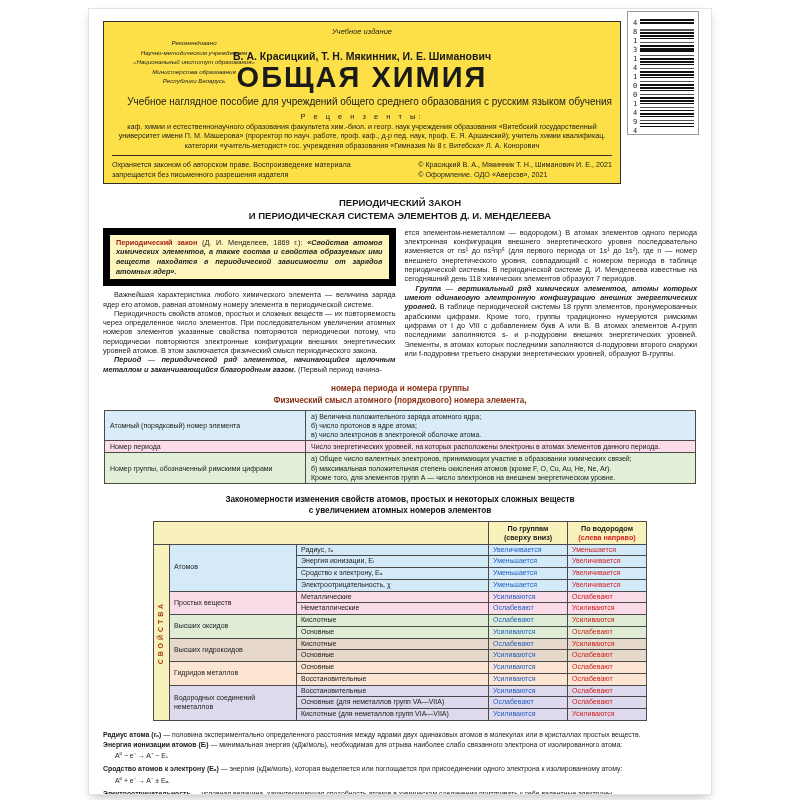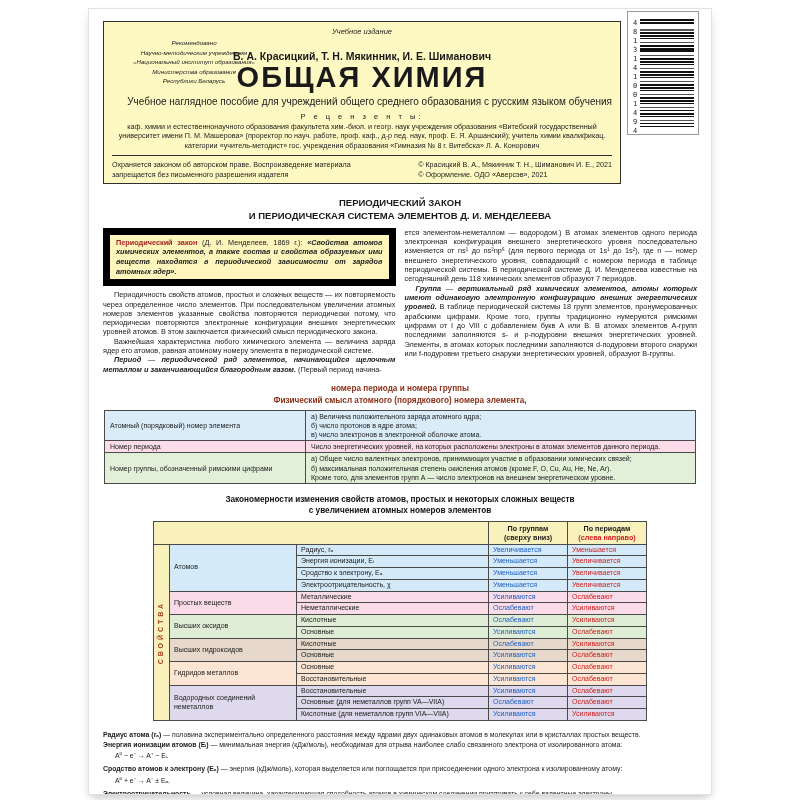--- a/index.html
+++ b/index.html
@@ -1,21 +1,21 @@
 <!DOCTYPE html>
 <html><head>
 <meta charset="utf-8">
 <style>
   html,body{margin:0;padding:0;background:#ffffff;width:800px;height:800px;overflow:hidden;
     font-family:"Liberation Sans", sans-serif;color:#1a1a1a;}
   .page{position:absolute;left:88px;top:8px;width:624px;height:787px;background:#fff;
     border:1px solid #e2e2e2;box-shadow:0 5px 10px -3px rgba(0,0,0,.25);overflow:hidden;box-sizing:border-box;}
   
   .title-row{display:flex;align-items:flex-start;padding:2px 12px 0 14px;gap:6px;}
-  .title-block{flex:1;margin-top:10px;border:1px solid #2f2f2f;background:#fef9c3;position:relative;
+  .title-block{flex:1;margin-top:10px;border:1px solid #2f2f2f;background:#fde047;position:relative;
     padding:5px 8px 4px;box-sizing:border-box;}
   .recommend{position:absolute;left:4px;top:16px;width:172px;text-align:center;font-size:6.2px;
     font-style:italic;line-height:1.55;color:#222;}
   .edition{text-align:center;font-style:italic;font-size:7.5px;}
   .authors{text-align:center;font-weight:bold;font-size:10.5px;margin-top:14px;}
   .main-title{text-align:center;font-weight:bold;font-size:29px;letter-spacing:2px;line-height:1.02;margin-top:1px;}
   .subtitle{text-align:right;font-size:10px;margin-top:3px;}
   .rev-label{text-align:center;font-weight:normal;font-size:7.5px;letter-spacing:3px;margin-top:5px;}
   .rev-text{text-align:center;font-size:7.2px;line-height:1.32;margin-top:1px;}
   .title-bottom{display:flex;justify-content:space-between;border-top:1px solid #2f2f2f;margin-top:5px;
@@ -114,22 +114,22 @@
   <div class="section-heading">
     <div>ПЕРИОДИЧЕСКИЙ ЗАКОН</div>
     <div>И ПЕРИОДИЧЕСКАЯ СИСТЕМА ЭЛЕМЕНТОВ Д. И. МЕНДЕЛЕЕВА</div>
   </div>
 
   <div class="columns">
     <div class="col">
       <div class="law-box">
         <span class="law-lead">Периодический закон</span><span> (Д. И. Менделеев, 1869 г.): </span><span class="law-quote">«Свойства атомов химических элементов, а также состав и свойства образуемых ими веществ находятся в периодической зависимости от зарядов атомных ядер».</span>
       </div>
+      <p>Важнейшая характеристика любого химического элемента — величина заряда ядер его атомов, равная атомному номеру элемента в периодической системе.</p>
       <p>Периодичность свойств атомов, простых и сложных веществ — их повторяемость через определенное число элементов. При последовательном увеличении атомных номеров элементов указанные свойства повторяются периодически потому, что периодически повторяются электронные конфигурации внешних энергетических уровней атомов. В этом заключается физический смысл периодического закона.</p>
-      <p>Важнейшая характеристика любого химического элемента — величина заряда ядер его атомов, равная атомному номеру элемента в периодической системе.</p>
       <p><span class="lead">Период — периодической ряд элементов, начинающийся щелочным металлом и заканчивающийся благородным газом.</span><span> (Первый период начина-</span></p>
     </div>
     <div class="col">
       <p style="text-indent:0;">ется элементом-неметаллом — водородом.) В атомах элементов одного периода электронная конфигурация внешнего энергетического уровня последовательно изменяется от ns¹ до ns²np⁶ (для первого периода от 1s¹ до 1s²), где n — номер внешнего энергетического уровня, совпадающий с номером периода в таблице периодической системы. В периодической системе Д. И. Менделеева известные на сегодняшний день 118 химических элементов образуют 7 периодов.</p>
       <p><span class="lead">Группа — вертикальный ряд химических элементов, атомы которых имеют одинаковую электронную конфигурацию внешних энергетических уровней.</span><span> В таблице периодической системы 18 групп элементов, пронумерованных арабскими цифрами. Кроме того, группы традиционно нумеруются римскими цифрами от I до VIII с добавлением букв А или В. В атомах элементов А-групп последними заполняются s- и p-подуровни внешних энергетических уровней. Элементы, в атомах которых последними заполняются d-подуровни второго снаружи или f-подуровни третьего снаружи энергетических уровней, образуют В-группы.</span></p>
     </div>
   </div>
 
   <div class="t1-title">
     <div>номера периода и номера группы</div>
@@ -162,21 +162,21 @@
   </div>
   <table class="t2">
     <tbody>
         <tr>
       <td class="empty-hd" colspan="3"></td>
       <td class="hd">
         <div>По группам</div>
         <div>(сверху вниз)</div>
       </td>
       <td class="hd">
-        <div>По периодам</div>
+        <div>По водородом</div>
         <div class="red">(слева направо)</div>
       </td>
     </tr>
     <tr class="c-atoms">
       <td class="side" rowspan="15">
             <div class="side-label">СВОЙСТВА</div>
           </td>
       <td class="gname" rowspan="4">Атомов</td>
       <td class="prop">Радиус, rₐ</td>
       <td class="vg">Увеличивается</td>

